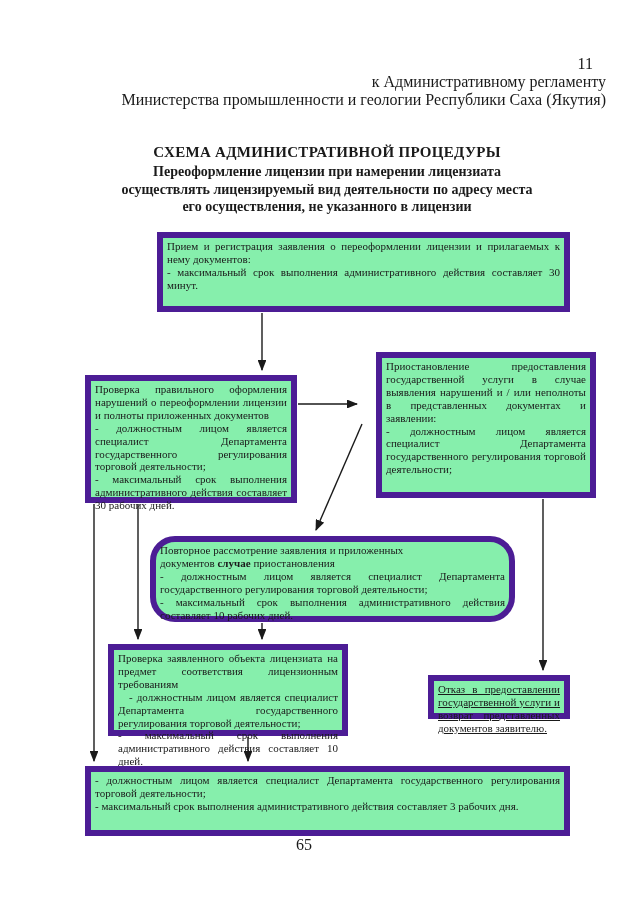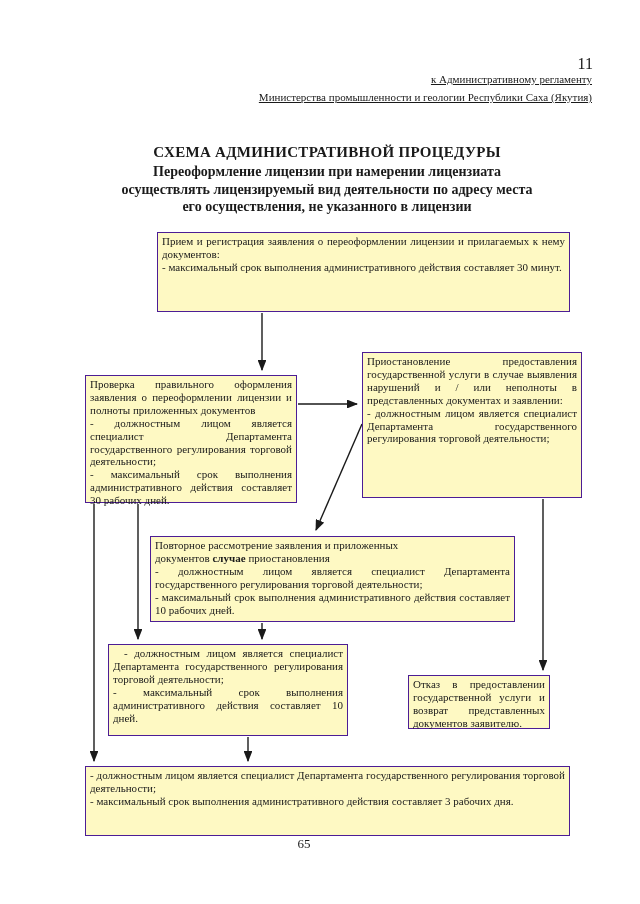--- a/index.html
+++ b/index.html
@@ -21,24 +21,23 @@
     background: #ffffff;
   }
   .pageno-top {
     position: absolute;
     top: 55px;
     right: 47px;
     font-size: 16px;
   }
   .hdr {
     position: absolute;
-    right: 48px;
-    font-size: 11px;
+    right: 34px;
+    font-size: 16px;
     white-space: nowrap;
-    text-decoration: underline;
   }
   .hdr1 { top: 73px; }
   .hdr2 { top: 91px; }
   .title {
     position: absolute;
     top: 144px;
     left: 0;
     width: 654px;
     text-align: center;
     font-size: 15px;
@@ -51,22 +50,22 @@
     left: 0;
     width: 654px;
     text-align: center;
     font-size: 14px;
     font-weight: bold;
     line-height: 17.5px;
   }
   .fbox {
     position: absolute;
     box-sizing: border-box;
-    border: 1px solid #4c1d95;
-    background: #fef9c3;
+    border: 6px solid #4c1d95;
+    background: #86efac;
     font-size: 11px;
     line-height: 12.9px;
     padding: 2px 4px;
   }
   .fbox p { margin: 0; text-align: justify; }
   .fbox p.left { text-align: left; }
   .fbox p.center { text-align: center; }
   .fbox p.indent { text-indent: 11px; }
   .arrows {
     position: absolute;
@@ -74,21 +73,21 @@
     width: 640px; height: 904px;
     pointer-events: none;
   }
   .arrows line { stroke: #1a1a1a; stroke-width: 1.4; }
   .pageno-bottom {
     position: absolute;
     top: 836px;
     left: 0;
     width: 608px;
     text-align: center;
-    font-size: 13px;
+    font-size: 16px;
   }
 </style>
 </head>
 <body>
 
 <div class="page">
 
   <div class="pageno-top">11</div>
   <div class="hdr hdr1">к Административному регламенту</div>
   <div class="hdr hdr2">Министерства промышленности и геологии Республики Саха (Якутия)</div>
@@ -115,43 +114,44 @@
     <line x1="248" y1="737" x2="248" y2="761" marker-end="url(#ah)"></line>
     <line x1="543" y1="499" x2="543" y2="670" marker-end="url(#ah)"></line>
   </svg>
 
   <div class="fbox" style="left:157px; top:232px; width:413px; height:80px;">
     <p>Прием и регистрация заявления  о переоформлении  лицензии и прилагаемых к нему документов:</p>
     <p>- максимальный срок выполнения административного действия составляет 30 минут.</p>
   </div>
 
   <div class="fbox" style="left:85px; top:375px; width:212px; height:128px;">
-    <p>Проверка правильного оформления заявления о переоформлении лицензии и полноты приложенных документов</p>
+    <p>Проверка правильного оформления нарушений о переоформлении лицензии и полноты приложенных документов</p>
     <p>- должностным лицом является специалист Департамента государственного регулирования торговой деятельности;</p>
     <p>- максимальный срок выполнения административного действия составляет 30 рабочих дней.</p>
   </div>
 
-  <div class="fbox" style="left:362px; top:352px; width:220px; height:146px;">
+  <div class="fbox" style="left:376px; top:352px; width:220px; height:146px;">
     <p>Приостановление предоставления государственной услуги в случае  выявления нарушений и / или неполноты в представленных документах и заявлении:</p>
     <p>- должностным лицом является специалист Департамента государственного регулирования торговой деятельности;</p>
   </div>
 
-  <div class="fbox" style="left:150px; top:536px; width:365px; height:86px;">
+  <div class="fbox" style="left:150px; top:536px; width:365px; height:86px;border-radius:25px;">
     <p class="left">Повторное рассмотрение заявления   и приложенных</p>
     <p class="left"><span>документов </span><b>случае</b><span> приостановления</span></p>
     <p>- должностным лицом является специалист  Департамента государственного регулирования  торговой деятельности;</p>
     <p>- максимальный срок выполнения административного действия составляет 10 рабочих дней.</p>
   </div>
 
   <div class="fbox" style="left:108px; top:644px; width:240px; height:92px;">
+    <p>Проверка заявленного объекта лицензиата на предмет соответствия  лицензионным требованиям</p>
     <p class="indent">- должностным лицом является специалист Департамента государственного регулирования торговой деятельности;</p>
     <p>- максимальный срок выполнения административного действия составляет 10  дней.</p>
   </div>
 
-  <div class="fbox" style="left:408px; top:675px; width:142px; height:54px;">
+  <div class="fbox" style="left:428px; top:675px; width:142px; height:44px;text-decoration:underline;">
     <p>Отказ в предоставлении государственной услуги и возврат представленных документов заявителю.</p>
   </div>
 
   <div class="fbox" style="left:85px; top:766px; width:485px; height:70px;">
     <p>- должностным лицом является специалист  Департамента государственного регулирования  торговой деятельности;</p>
     <p>- максимальный срок выполнения административного действия составляет  3 рабочих дня.</p>
   </div>
 
   <div class="pageno-bottom">65</div>
 

